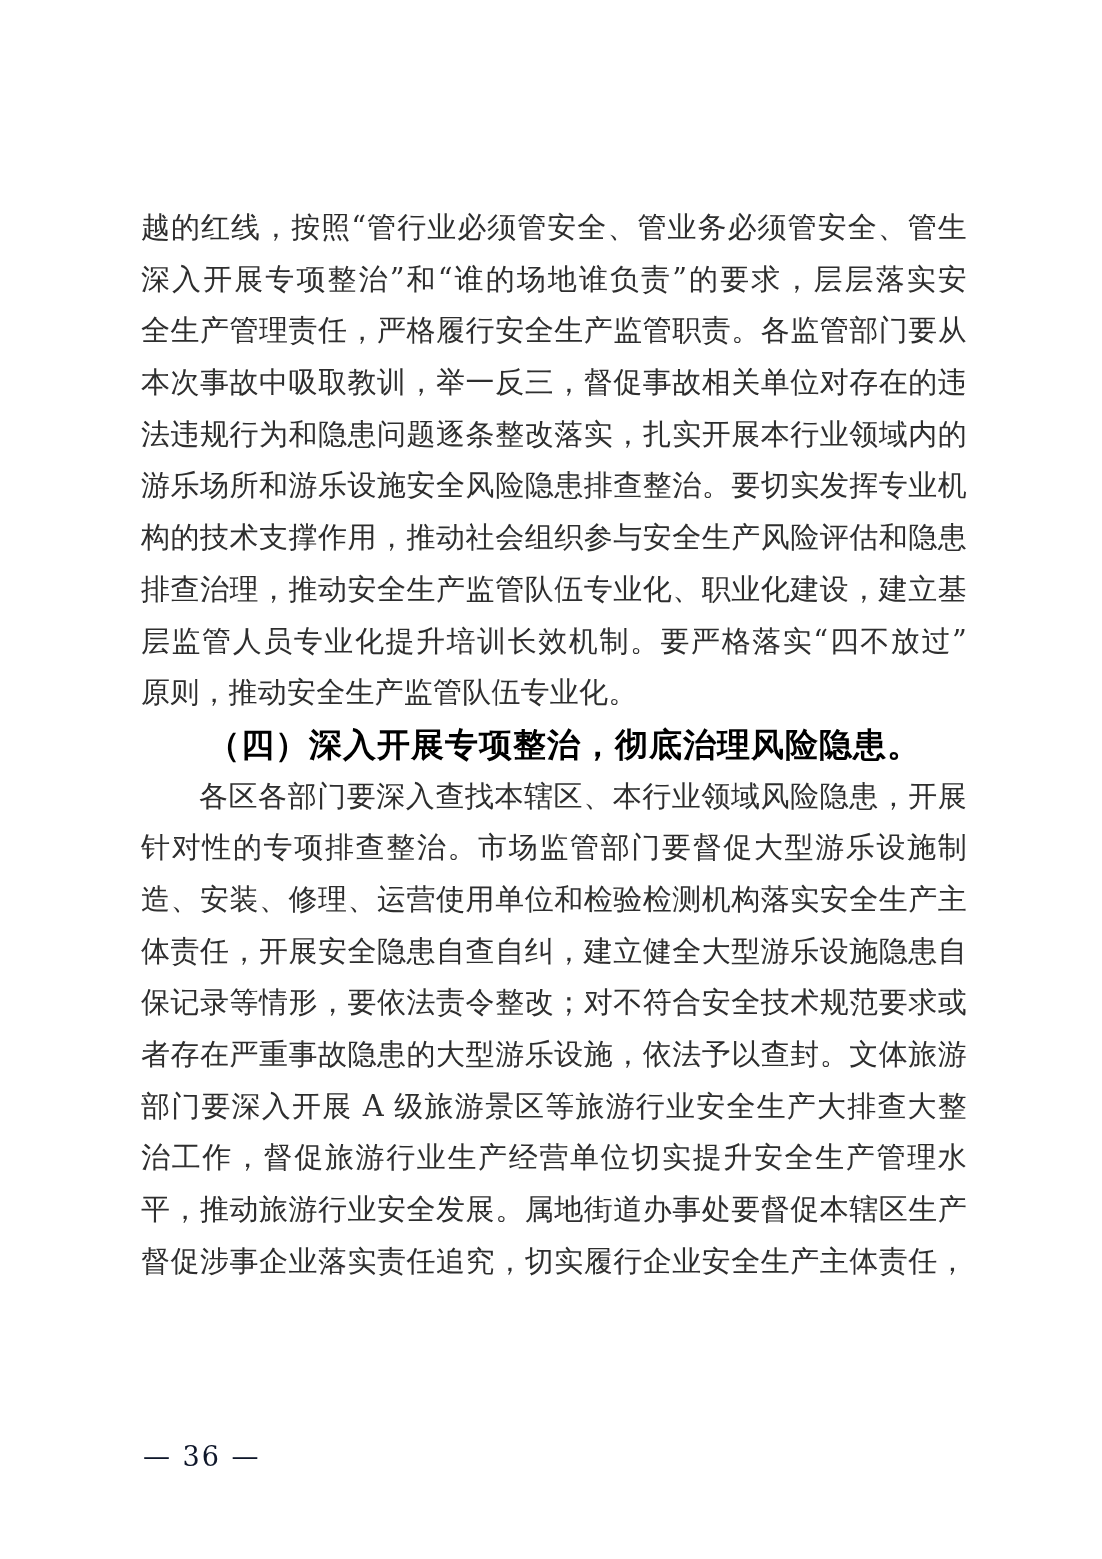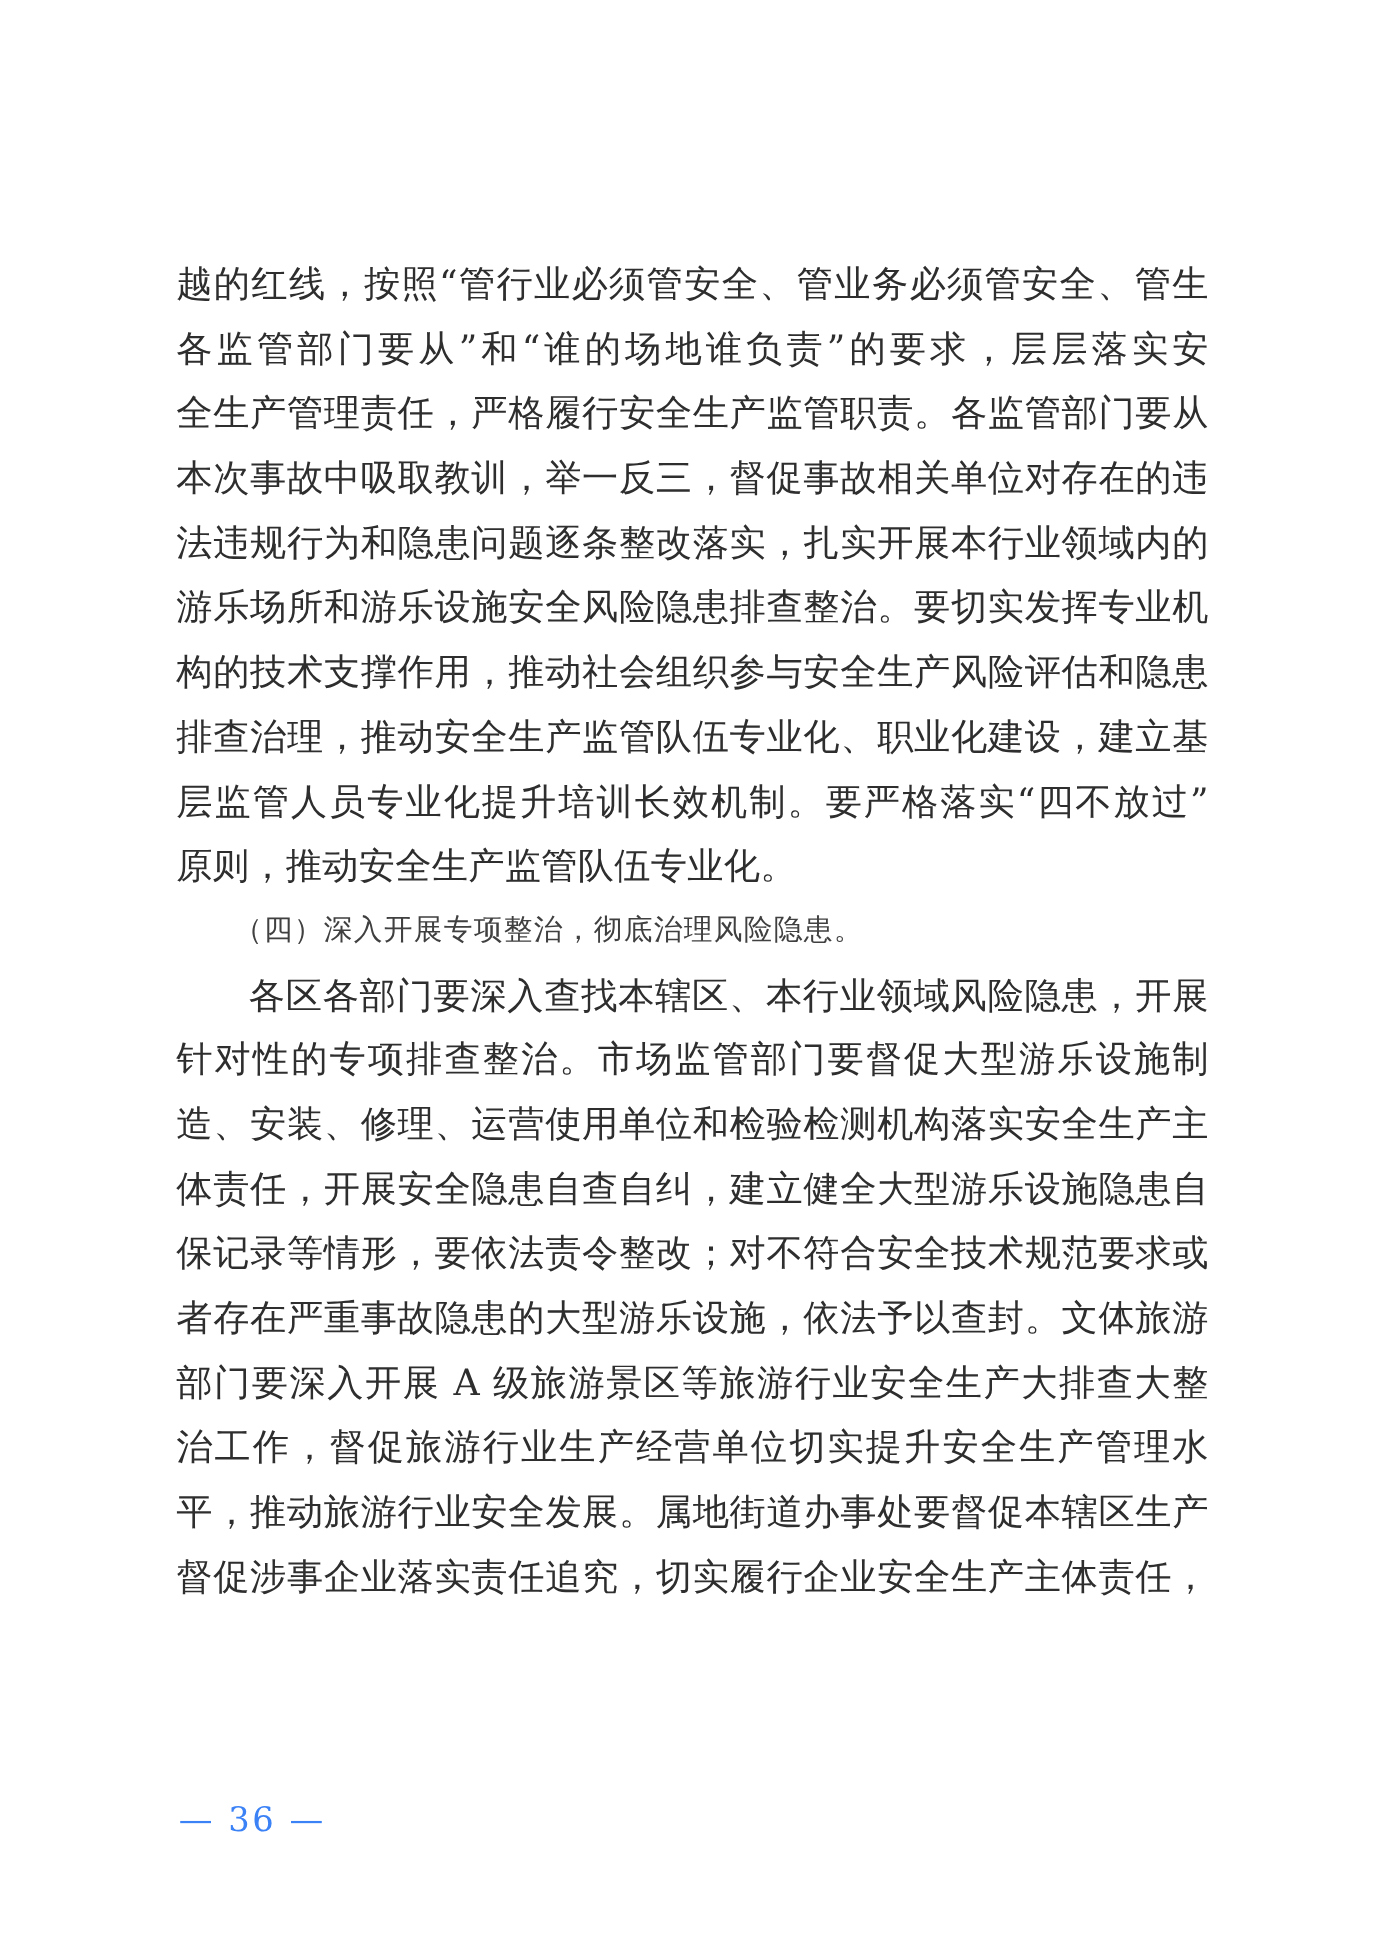--- a/index.html
+++ b/index.html
@@ -43,46 +43,46 @@
     text-align: left;
     text-align-last: left;
   }
   .line.indent {
     text-indent: 2em;
   }
   .heading {
     height: 51.7px;
     line-height: 51.7px;
     margin: 0;
-    font-size: 23px;
-    font-weight: 400;
-    color: #404040;
+    font-size: 33px;
+    font-weight: 700;
+    color: #000000;
     text-align: left;
     text-indent: 2em;
     letter-spacing: 1px;
   }
   .footer {
     position: absolute;
     left: 143px;
     top: 1441px;
     font-size: 27px;
     line-height: 32px;
-    color: #3b82f6;
+    color: #0f172a;
     letter-spacing: 2px;
   }
 </style>
 </head>
 <body>
 
 <div class="page">
   <div class="text-block">
 
     <section>
       <div class="line">越的红线，按照“管行业必须管安全、管业务必须管安全、管生</div>
-      <div class="line">各监管部门要从”和“谁的场地谁负责”的要求，层层落实安</div>
+      <div class="line">深入开展专项整治”和“谁的场地谁负责”的要求，层层落实安</div>
       <div class="line">全生产管理责任，严格履行安全生产监管职责。各监管部门要从</div>
       <div class="line">本次事故中吸取教训，举一反三，督促事故相关单位对存在的违</div>
       <div class="line">法违规行为和隐患问题逐条整改落实，扎实开展本行业领域内的</div>
       <div class="line">游乐场所和游乐设施安全风险隐患排查整治。要切实发挥专业机</div>
       <div class="line">构的技术支撑作用，推动社会组织参与安全生产风险评估和隐患</div>
       <div class="line">排查治理，推动安全生产监管队伍专业化、职业化建设，建立基</div>
       <div class="line">层监管人员专业化提升培训长效机制。要严格落实“四不放过”</div>
       <div class="line end">原则，推动安全生产监管队伍专业化。</div>
     </section>
 

